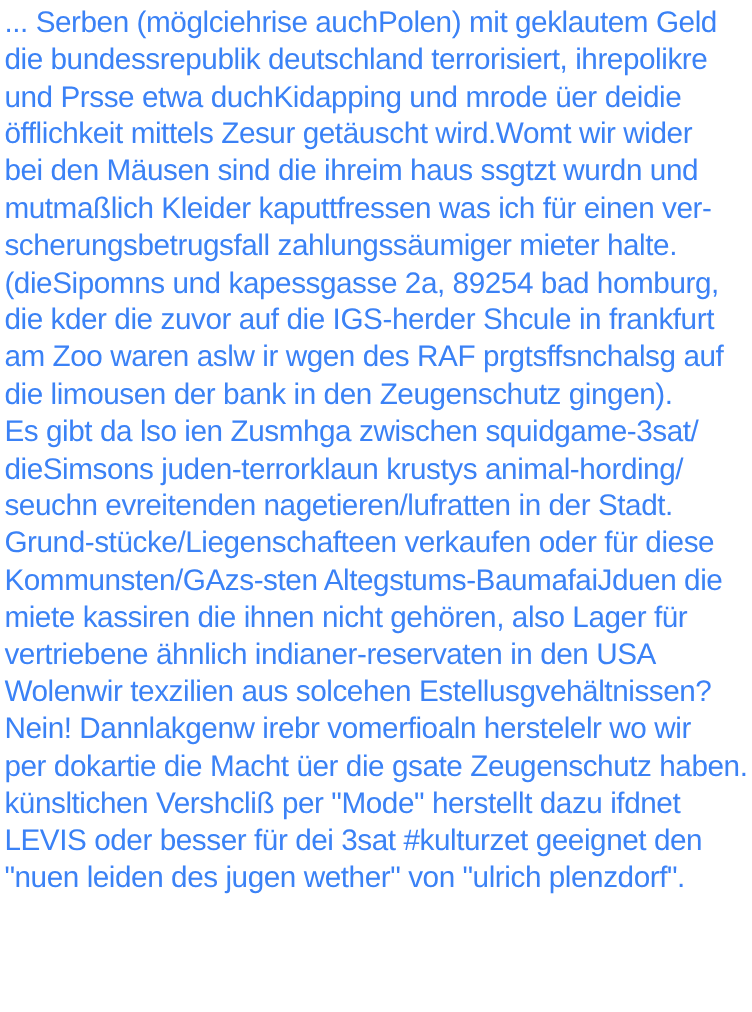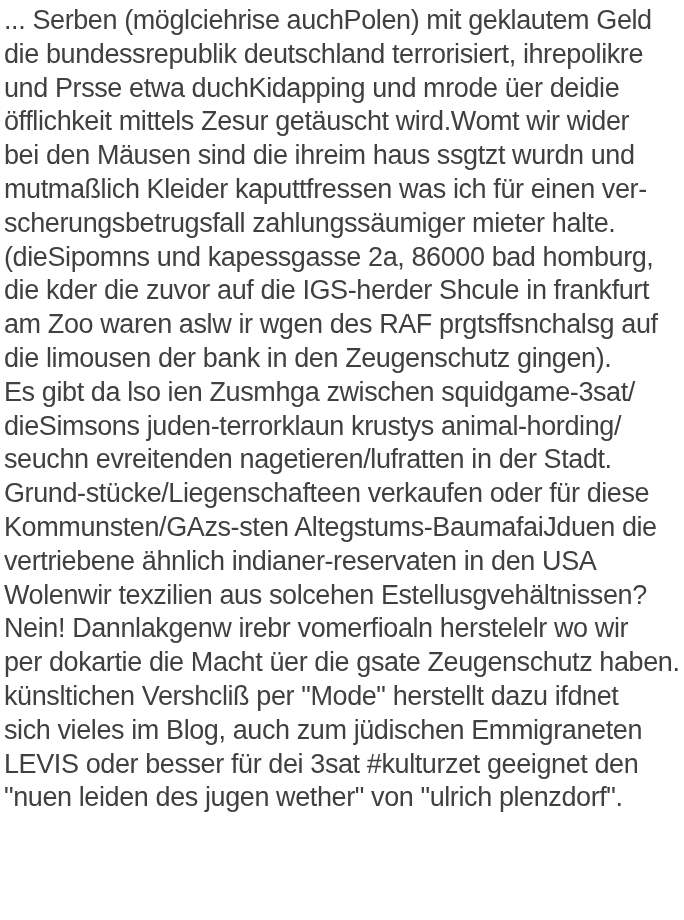--- a/index.html
+++ b/index.html
@@ -16,52 +16,52 @@
     width: 684px;
     height: 920px;
     box-sizing: border-box;
     padding: 4px 0 0 4px;
     background: #ffffff;
   }
   .text-block {
     font-family: "Liberation Sans", "DejaVu Sans", sans-serif;
     font-size: 27px;
     line-height: 33.8px;
-    color: #404040;
+    color: #3b82f6;
     letter-spacing: -0.4px;
     white-space: nowrap;
     overflow: hidden;
   }
   .text-block .line {
     height: 33.8px;
   }
 </style>
 </head>
 <body>
 
 <div class="page">
   <div class="text-block">
     <div class="line">... Serben (möglciehrise auchPolen) mit geklautem Geld</div>
     <div class="line">die bundessrepublik deutschland terrorisiert, ihrepolikre</div>
     <div class="line">und Prsse etwa duchKidapping und mrode üer deidie</div>
     <div class="line">öfflichkeit mittels Zesur getäuscht wird.Womt wir wider</div>
     <div class="line">bei den Mäusen sind die ihreim haus ssgtzt wurdn und</div>
     <div class="line">mutmaßlich Kleider kaputtfressen was ich für einen ver-</div>
     <div class="line">scherungsbetrugsfall zahlungssäumiger mieter halte.</div>
-    <div class="line">(dieSipomns und kapessgasse 2a, 86000 bad homburg,</div>
+    <div class="line">(dieSipomns und kapessgasse 2a, 89254 bad homburg,</div>
     <div class="line">die kder die zuvor auf die IGS-herder Shcule in frankfurt</div>
     <div class="line">am Zoo waren aslw ir wgen des RAF prgtsffsnchalsg auf</div>
     <div class="line">die limousen der bank in den Zeugenschutz gingen).</div>
     <div class="line">Es gibt da lso ien Zusmhga zwischen squidgame-3sat/</div>
     <div class="line">dieSimsons juden-terrorklaun krustys animal-hording/</div>
     <div class="line">seuchn evreitenden nagetieren/lufratten in der Stadt.</div>
     <div class="line">Grund-stücke/Liegenschafteen verkaufen oder für diese</div>
     <div class="line">Kommunsten/GAzs-sten Altegstums-BaumafaiJduen die</div>
+    <div class="line">miete kassiren die ihnen nicht gehören, also Lager für</div>
     <div class="line">vertriebene ähnlich indianer-reservaten in den USA</div>
     <div class="line">Wolenwir texzilien aus solcehen Estellusgvehältnissen?</div>
     <div class="line">Nein! Dannlakgenw irebr vomerfioaln herstelelr wo wir</div>
     <div class="line">per dokartie die Macht üer die gsate Zeugenschutz haben.</div>
     <div class="line">künsltichen Vershcliß per "Mode" herstellt dazu ifdnet</div>
-    <div class="line">sich vieles im Blog, auch zum jüdischen Emmigraneten</div>
     <div class="line">LEVIS oder besser für dei 3sat #kulturzet geeignet den</div>
     <div class="line">"nuen leiden des jugen wether" von "ulrich plenzdorf".</div>
   </div>
 </div>
 
 </body></html>

